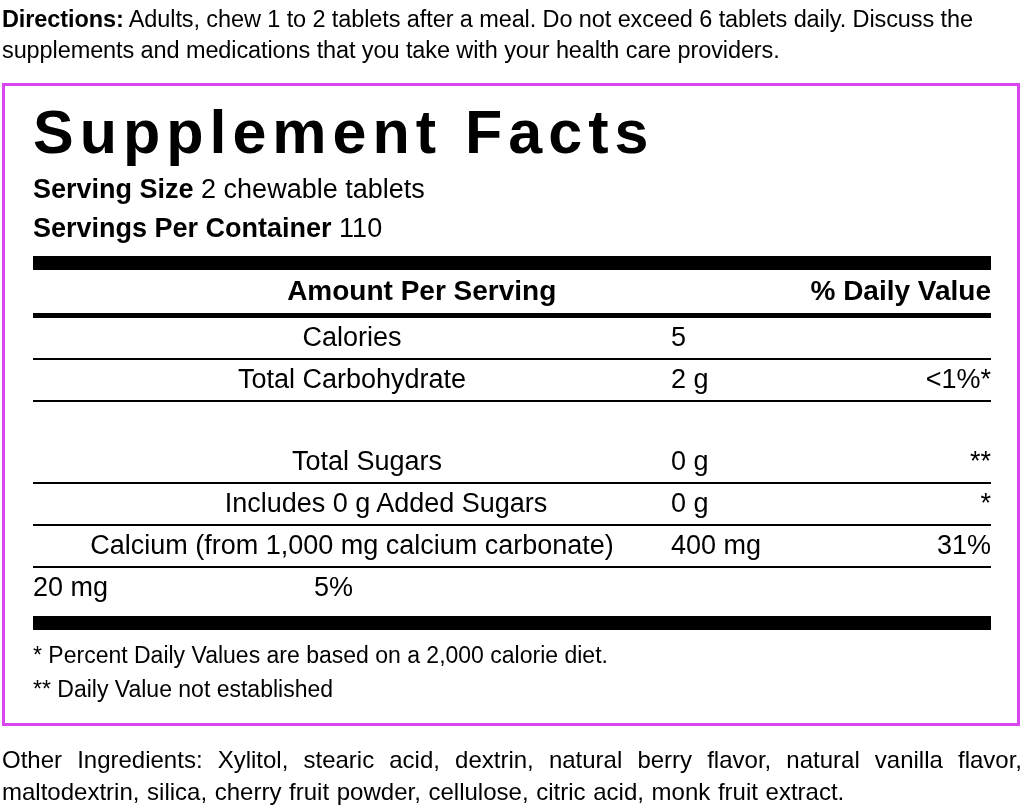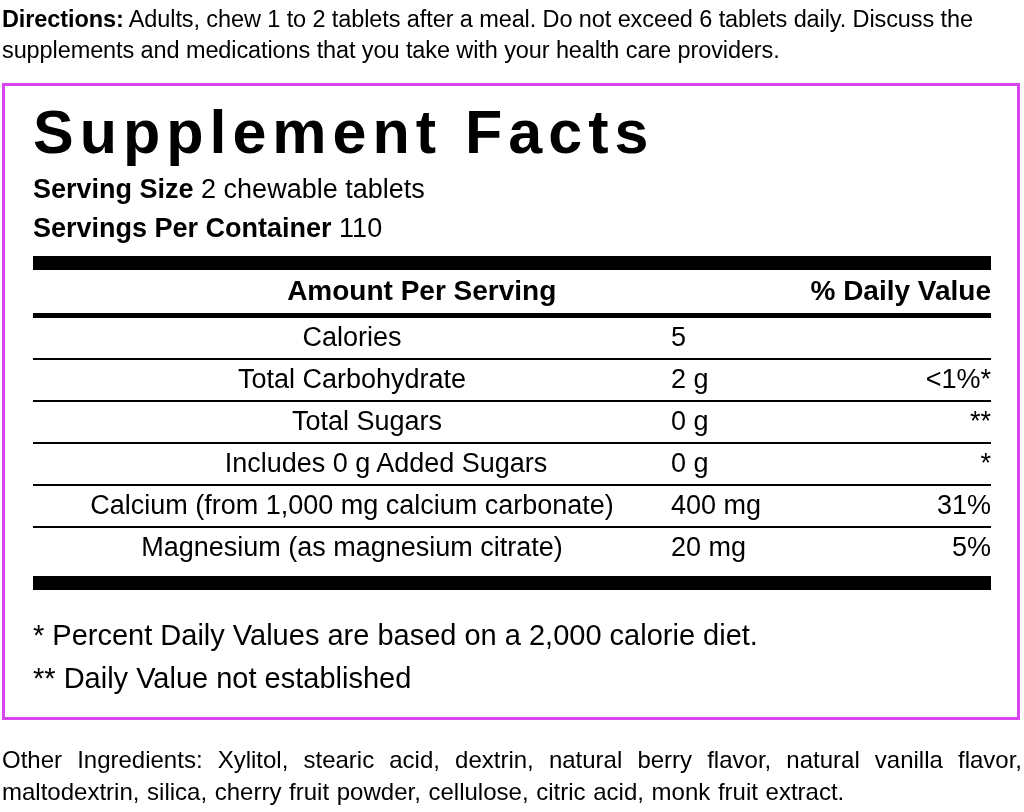--- a/index.html
+++ b/index.html
@@ -97,27 +97,27 @@
     white-space: nowrap;
   }
   .row.header {
     font-weight: bold;
     font-size: 28px;
     padding: 4px 0 6px 0;
   }
   .row.header .name { flex: 1 1 auto; }
   .row.header .dv { width: auto; text-align: left; }
 
-  .indent-1 .name { padding-left: 30px; }
+  .indent-1 .name { padding-left: 30px; margin-top: 40px; }
   .indent-2 .name { padding-left: 68px; }
 
   .footnotes {
-    font-size: 29px;
+    font-size: 23px;
     line-height: 1.5;
-    padding-top: 24px;
+    padding-top: 8px;
   }
 
   
   .other-ing {
     position: absolute;
     left: 2px;
     top: 744px;
     width: 1020px;
     font-size: 24px;
     line-height: 1.35;
@@ -183,21 +183,20 @@
     <div class="rule-thin"></div>
 
     <div class="row">
       <div class="name">Calcium (from 1,000 mg calcium carbonate)</div>
       <div class="amount">400 mg</div>
       <div class="dv">31%</div>
     </div>
     <div class="rule-thin"></div>
 
     <div class="row">
-      <div class="name">Magnesium (as magnesium citrate)</div>
       <div class="amount">20 mg</div>
       <div class="dv">5%</div>
     </div>
 
     <div class="bar-thick"></div>
 
     <div class="footnotes">
       <div>* Percent Daily Values are based on a 2,000 calorie diet.</div>
       <div>** Daily Value not established</div>
     </div>

